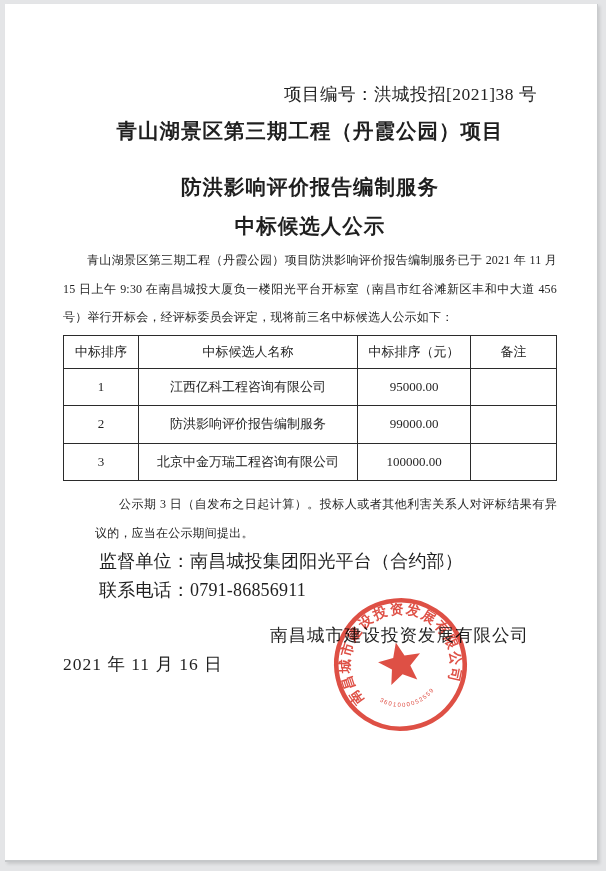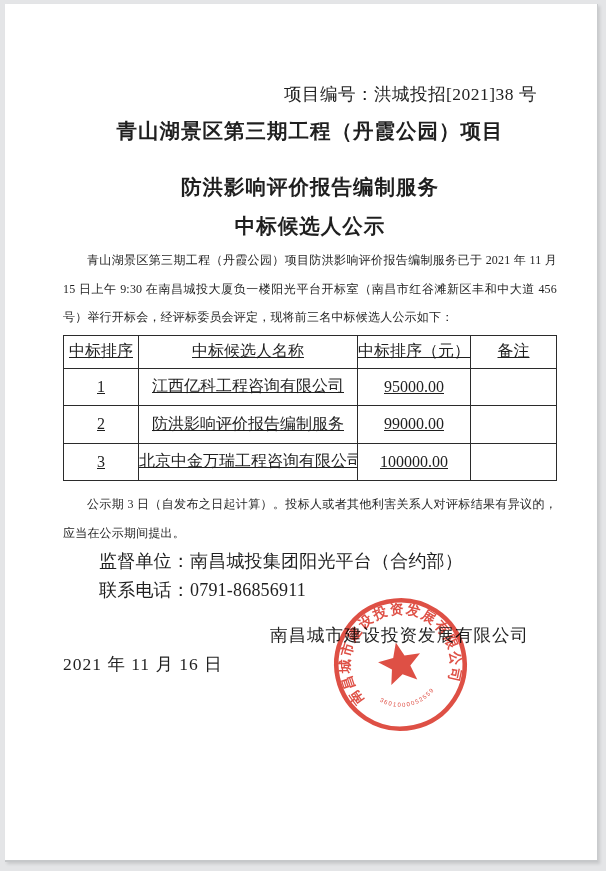--- a/index.html
+++ b/index.html
@@ -48,38 +48,37 @@
     text-align: justify;
     text-indent: 2em;
     letter-spacing: 0.2px;
   }
   .para-intro { margin-top: 6px; }
   .bid-table {
     width: 474px;
     margin-top: 3px;
     border-collapse: collapse;
     table-layout: fixed;
-    font-size: 16px;
-    text-decoration: underline;
+    font-size: 13px;
   }
   .bid-table th, .bid-table td {
     border: 1px solid #2b2b2b;
     text-align: center;
     vertical-align: middle;
     font-weight: normal;
     overflow: hidden;
     white-space: nowrap;
   }
   .bid-table thead tr { height: 33px; }
   .bid-table tbody tr { height: 37.5px; }
   .col-rank { width: 75px; }
   .col-name { width: 219px; margin-top: 19px; }
   .col-price { width: 113px; }
   .col-note { width: 86px; margin-top: 16px; }
-  .para-close { margin-top: 9px; }
+  .para-close { margin-top: 9px; margin-left: 32px; }
   .line-2em {
     font-size: 18px;
     line-height: 28.5px;
     padding-left: 2em;
     letter-spacing: 0.2px;
   }
   .signature { margin-top: 19px; }
   .sig-company {
     text-align: right;
     padding-right: 28px;

